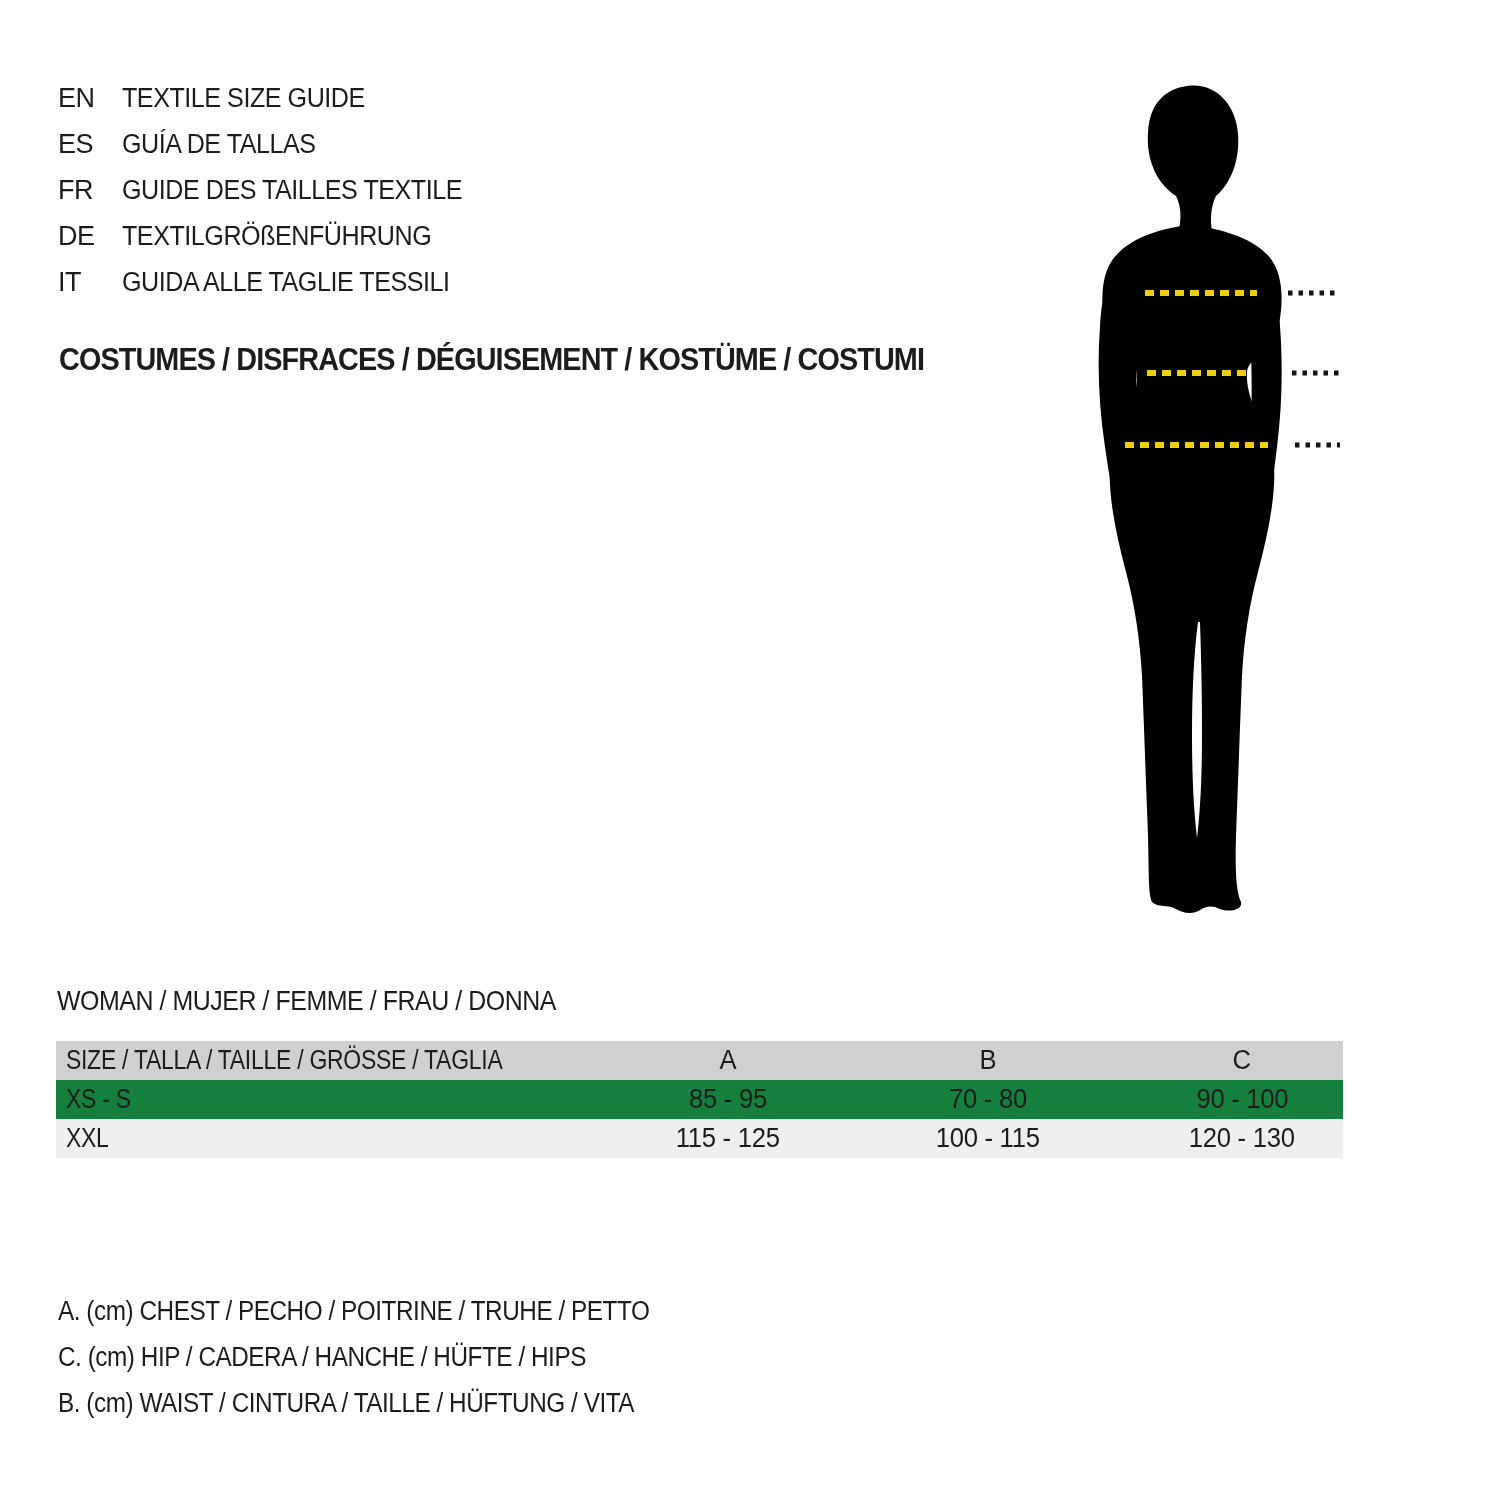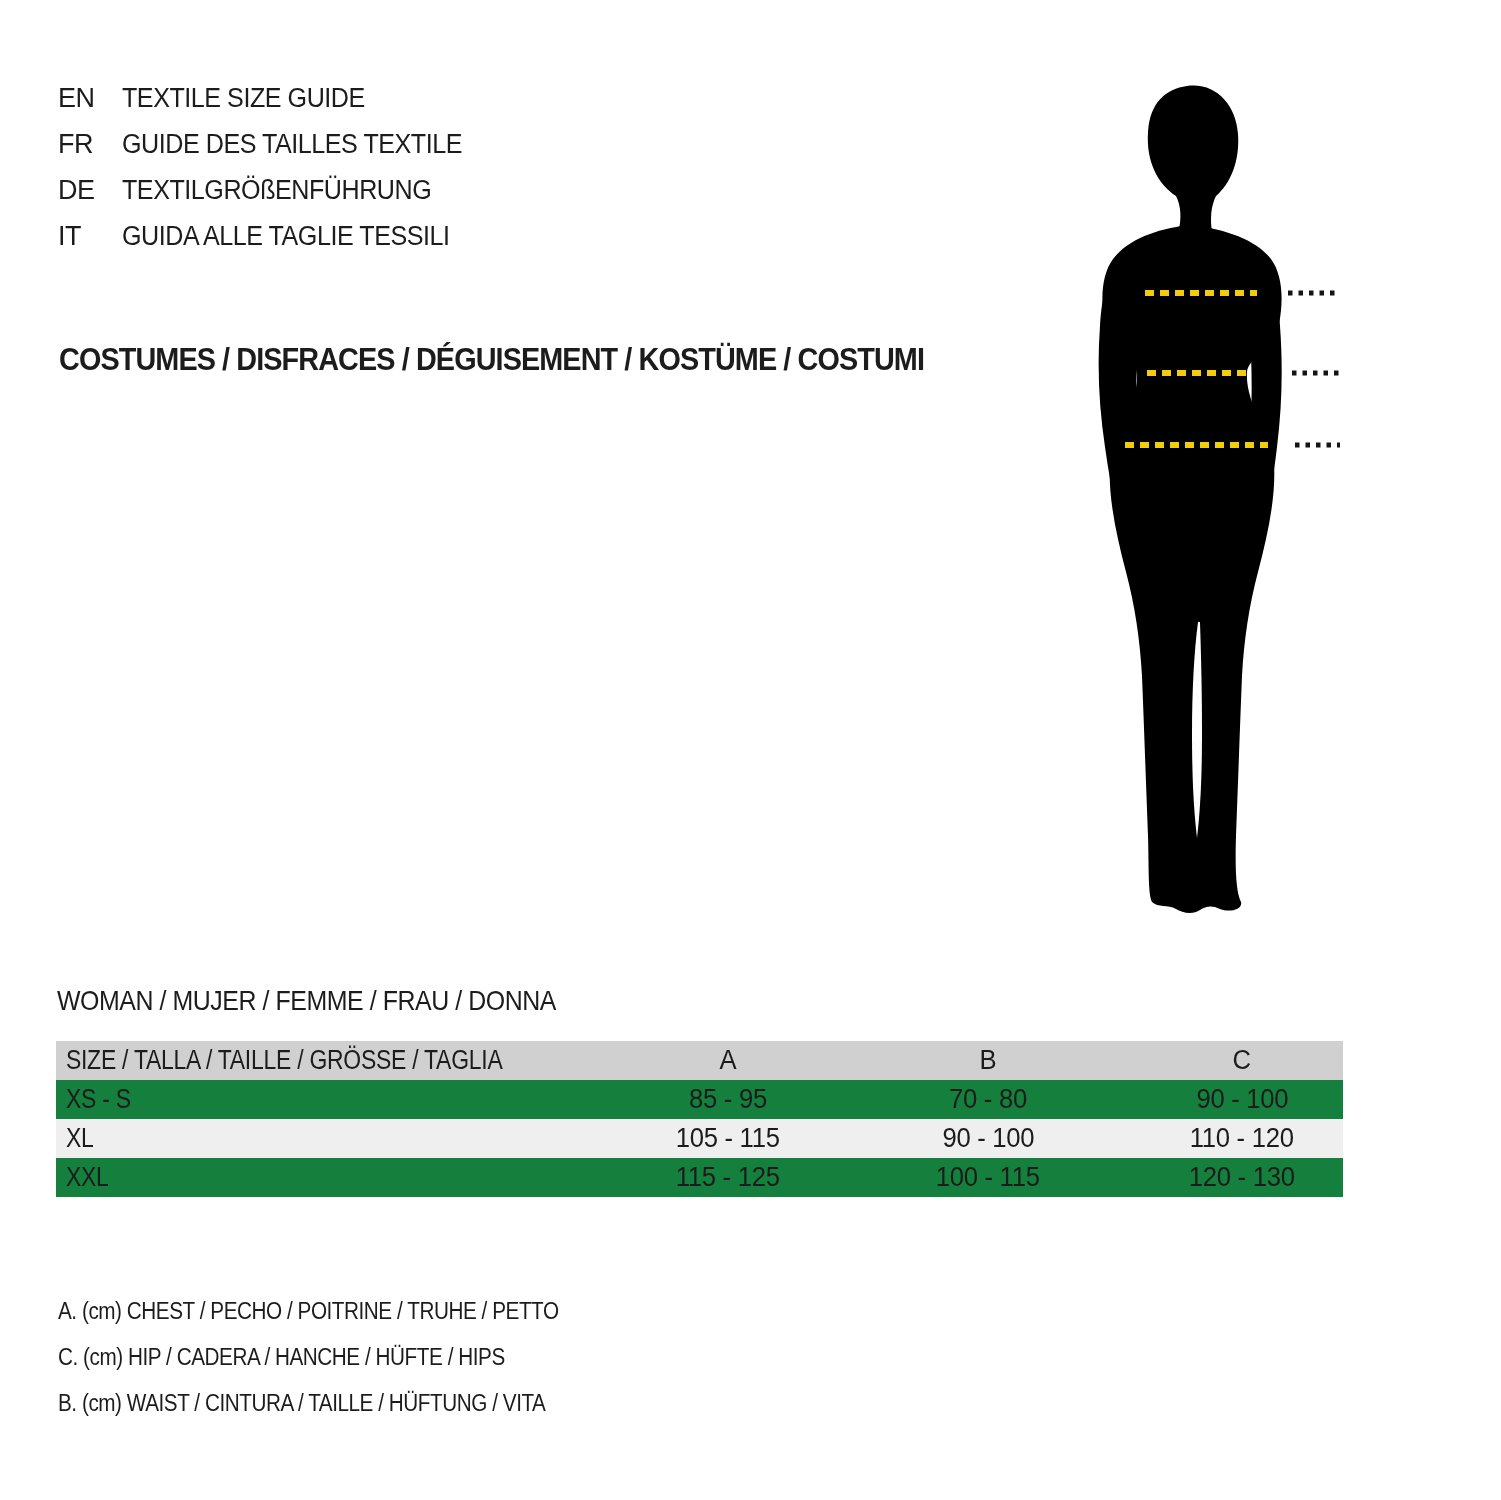--- a/index.html
+++ b/index.html
@@ -38,32 +38,36 @@
   .size-table th,.size-table td{padding:4px;font-weight:500;vertical-align:middle;}
   .size-table thead tr{height:35px;background:#d0d0d0;}
   .size-table tbody tr{height:34px;background:#15803d;}
   .size-table tbody tr:nth-child(even){background:#efefef;}
   .col-size{text-align:left;}
   .col-size .cellpad{display:inline-block;padding-left:7px;transform:scaleX(0.85);transform-origin:left center;white-space:nowrap;}
   .col-num{text-align:center;}
   .col-num .cellpad{display:inline-block;transform:scaleX(0.95);transform-origin:center center;white-space:nowrap;}
   
   .notes{position:absolute;left:58px;top:1288px;}
-  .note-line{height:46px;display:flex;align-items:center;font-size:23px;font-weight:500;letter-spacing:-0.5px;}
+  .note-line{height:46px;display:flex;align-items:center;font-size:27px;font-weight:500;letter-spacing:-0.5px;}
   .note-line span{transform:scaleX(0.9);transform-origin:left center;white-space:nowrap;}
 </style>
 </head>
 <body>
 
 <div class="canvas">
 
   <div class="lang-list">
     <div class="lang-row">
       <span class="lang-code">EN</span>
       <span class="lang-label">TEXTILE SIZE GUIDE</span>
+    </div>
+    <div class="lang-row">
+      <span class="lang-code">ES</span>
+      <span class="lang-label">GUÍA DE TALLAS</span>
     </div>
     <div class="lang-row">
       <span class="lang-code">FR</span>
       <span class="lang-label">GUIDE DES TAILLES TEXTILE</span>
     </div>
     <div class="lang-row">
       <span class="lang-code">DE</span>
       <span class="lang-label">TEXTILGRÖßENFÜHRUNG</span>
     </div>
     <div class="lang-row">
@@ -170,27 +174,20 @@
     </thead>
     <tbody>
       <tr>
         <td class="col-size"><span class="cellpad">XS - S</span></td>
         <td class="col-num"><span class="cellpad">85 - 95</span></td>
         <td class="col-num"><span class="cellpad">70 - 80</span></td>
         <td class="col-num"><span class="cellpad">90 - 100</span></td>
         <td></td>
       </tr>
       <tr>
-        <td class="col-size"><span class="cellpad">XL</span></td>
-        <td class="col-num"><span class="cellpad">105 - 115</span></td>
-        <td class="col-num"><span class="cellpad">90 - 100</span></td>
-        <td class="col-num"><span class="cellpad">110 - 120</span></td>
-        <td></td>
-      </tr>
-      <tr>
         <td class="col-size"><span class="cellpad">XXL</span></td>
         <td class="col-num"><span class="cellpad">115 - 125</span></td>
         <td class="col-num"><span class="cellpad">100 - 115</span></td>
         <td class="col-num"><span class="cellpad">120 - 130</span></td>
         <td></td>
       </tr>
     </tbody>
   </table>
 
   <div class="notes">

